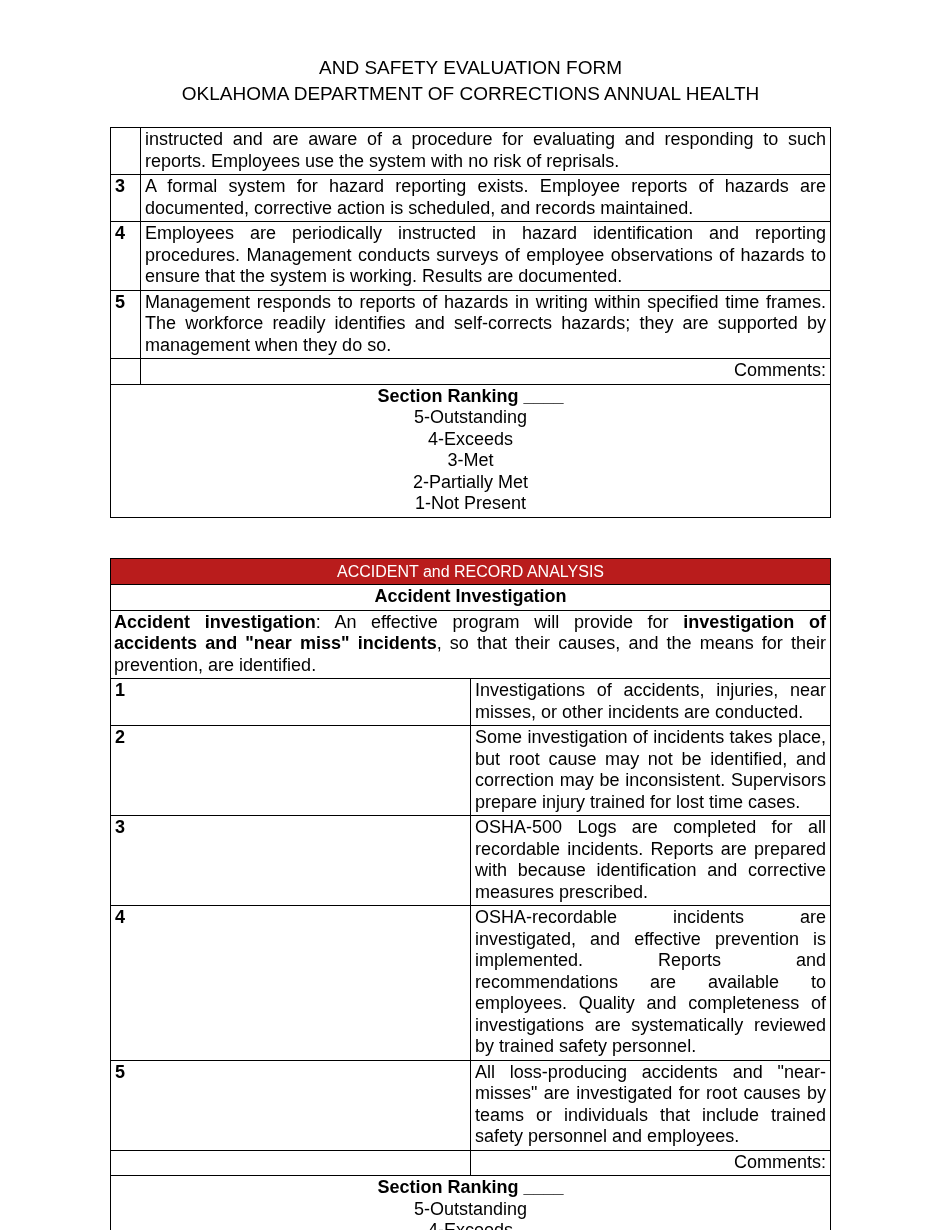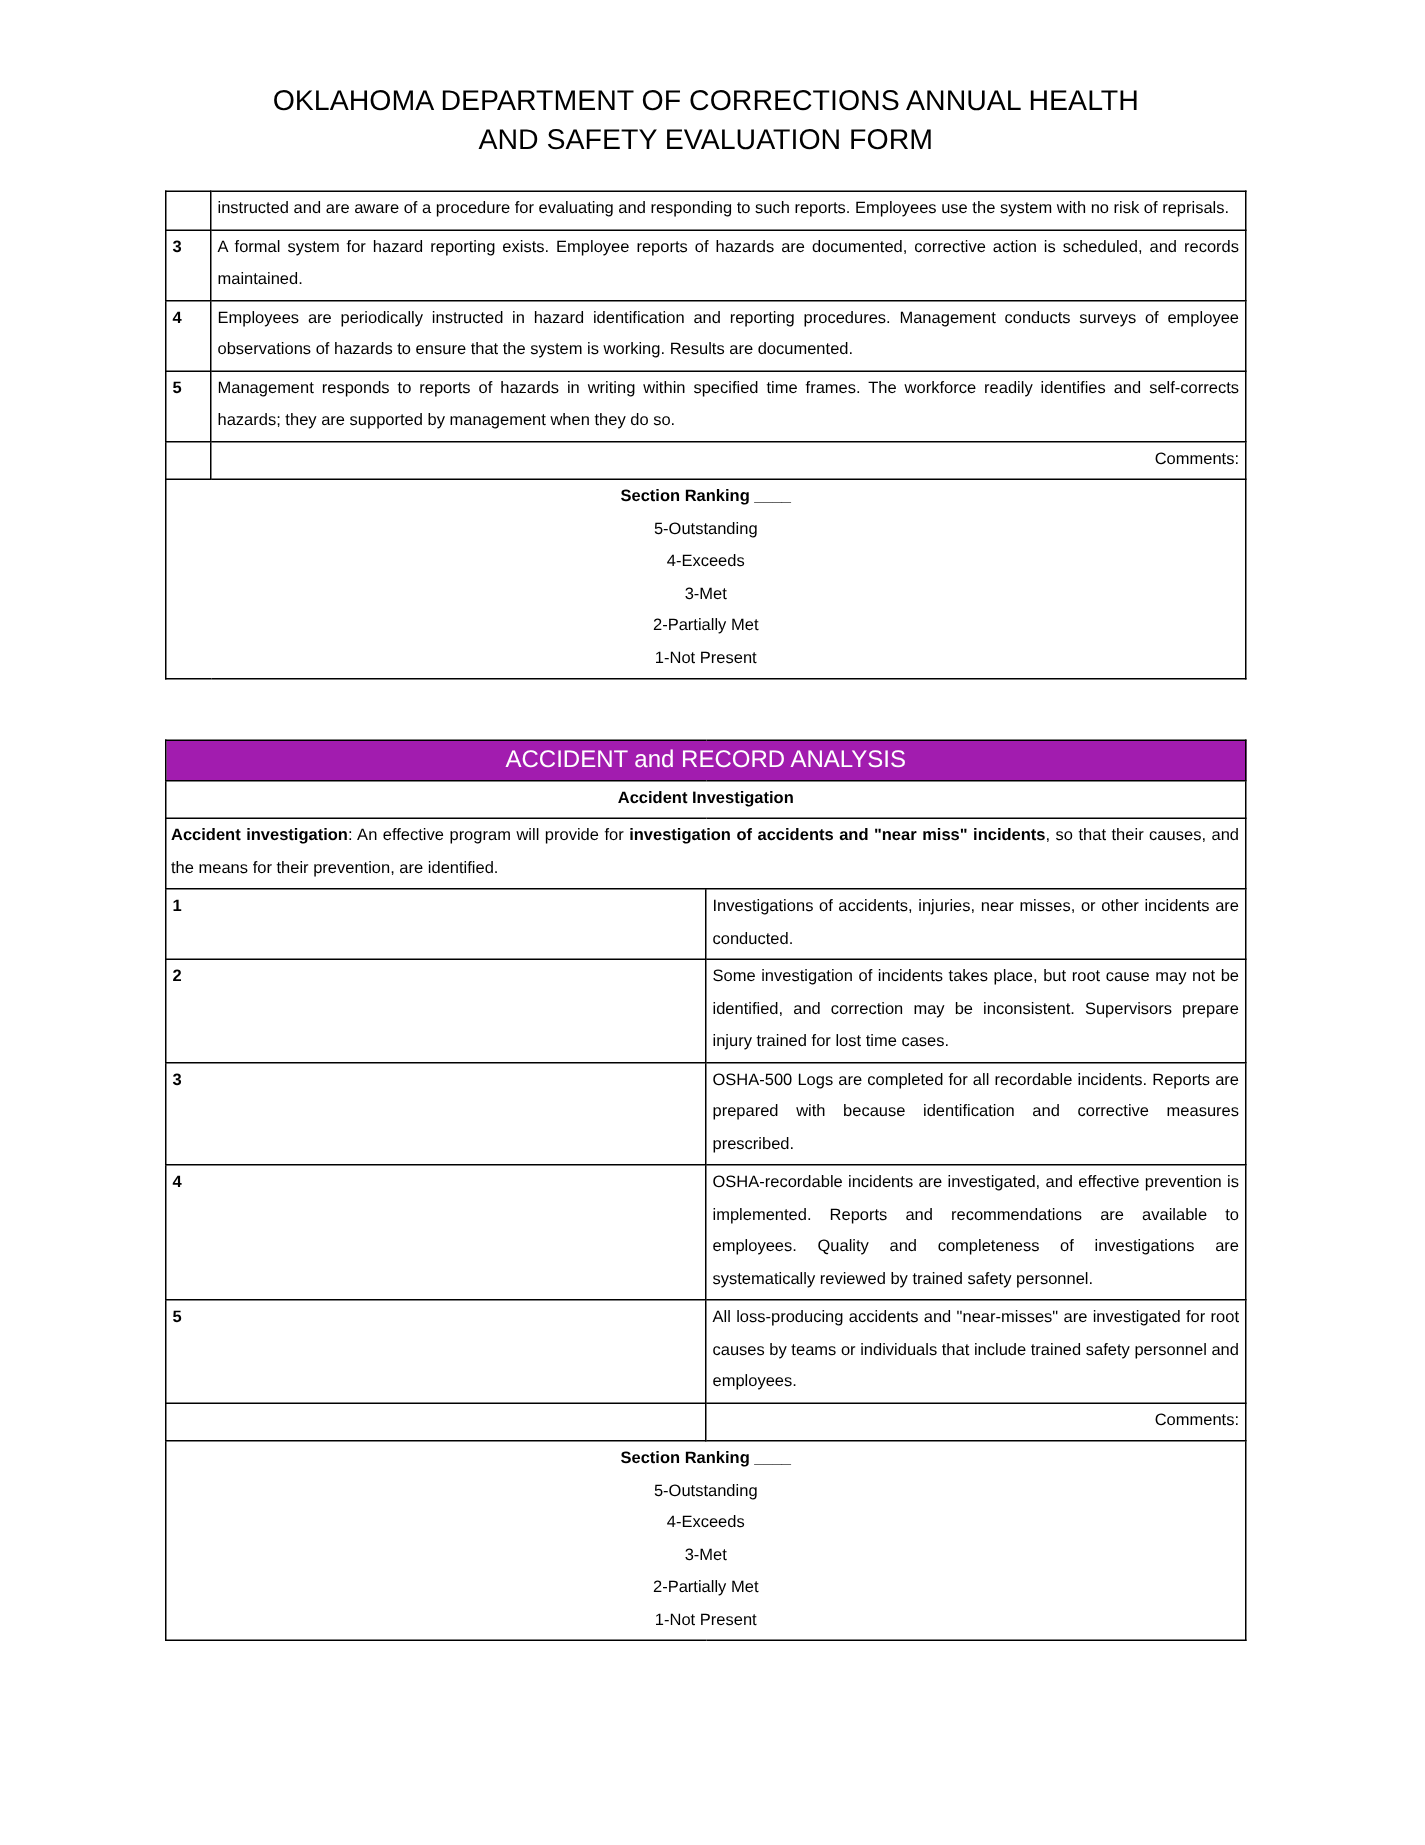--- a/index.html
+++ b/index.html
@@ -22,37 +22,37 @@
     font-weight: normal;
   }
   table.eval-table {
     border-collapse: collapse;
     width: 100%;
     table-layout: fixed;
   }
   table.eval-table td {
     border: 1px solid #000000;
     vertical-align: top;
-    font-size: 11px;
+    font-size: 18px;
     line-height: 21.5px;
     padding: 1px 4px 2px 4px;
   }
   td.num {
     width: 30px;
     font-weight: bold;
     padding-left: 3px;
   }
   td.txt {
     text-align: justify;
   }
   td.comments {
     text-align: right;
   }
   tr.gray-header td {
-    background: #a21caf;
+    background: #b91c1c;
     color: #ffffff;
     text-align: center;
     font-weight: normal;
     font-size: 16px;
     padding-top: 2px;
     padding-bottom: 2px;
   }
   tr.subheader td {
     text-align: center;
     font-weight: bold;
@@ -68,22 +68,22 @@
   .rank-title { font-weight: bold; }
   .rank-line { line-height: 21.5px; }
   .table-gap { height: 40px; }
 </style>
 </head>
 <body>
 
 <div class="page">
 
   <div class="doc-title">
+    <div>AND SAFETY EVALUATION FORM</div>
     <div>OKLAHOMA DEPARTMENT OF CORRECTIONS ANNUAL HEALTH</div>
-    <div>AND SAFETY EVALUATION FORM</div>
   </div>
 
   <table class="eval-table">
     <tbody>
       <tr>
         <td class="num"></td>
         <td class="txt">instructed and are aware of a procedure for evaluating and responding to such reports. Employees use the system with no risk of reprisals.</td>
       </tr>
       <tr>
         <td class="num">3</td>

